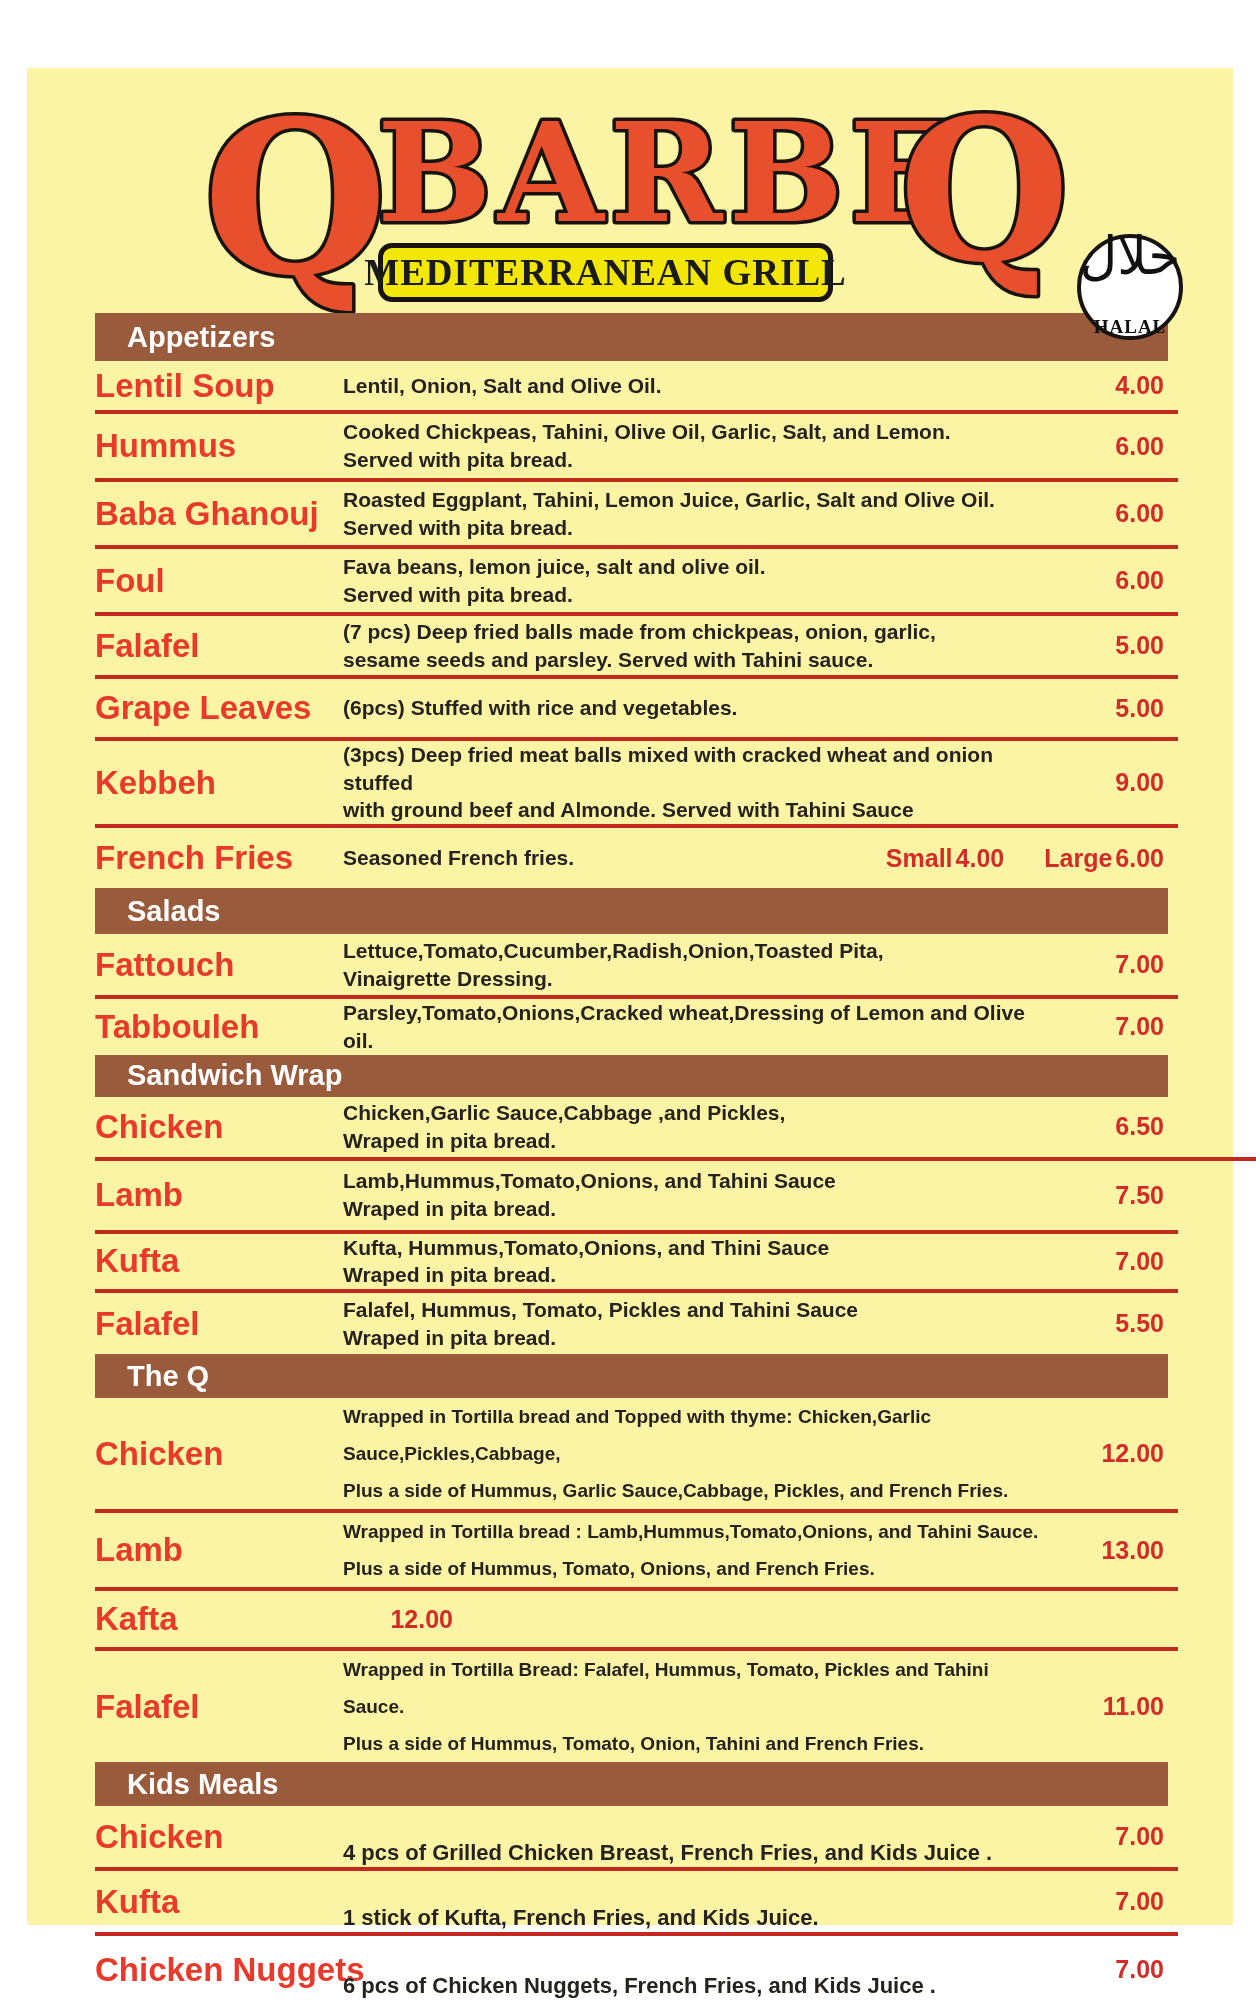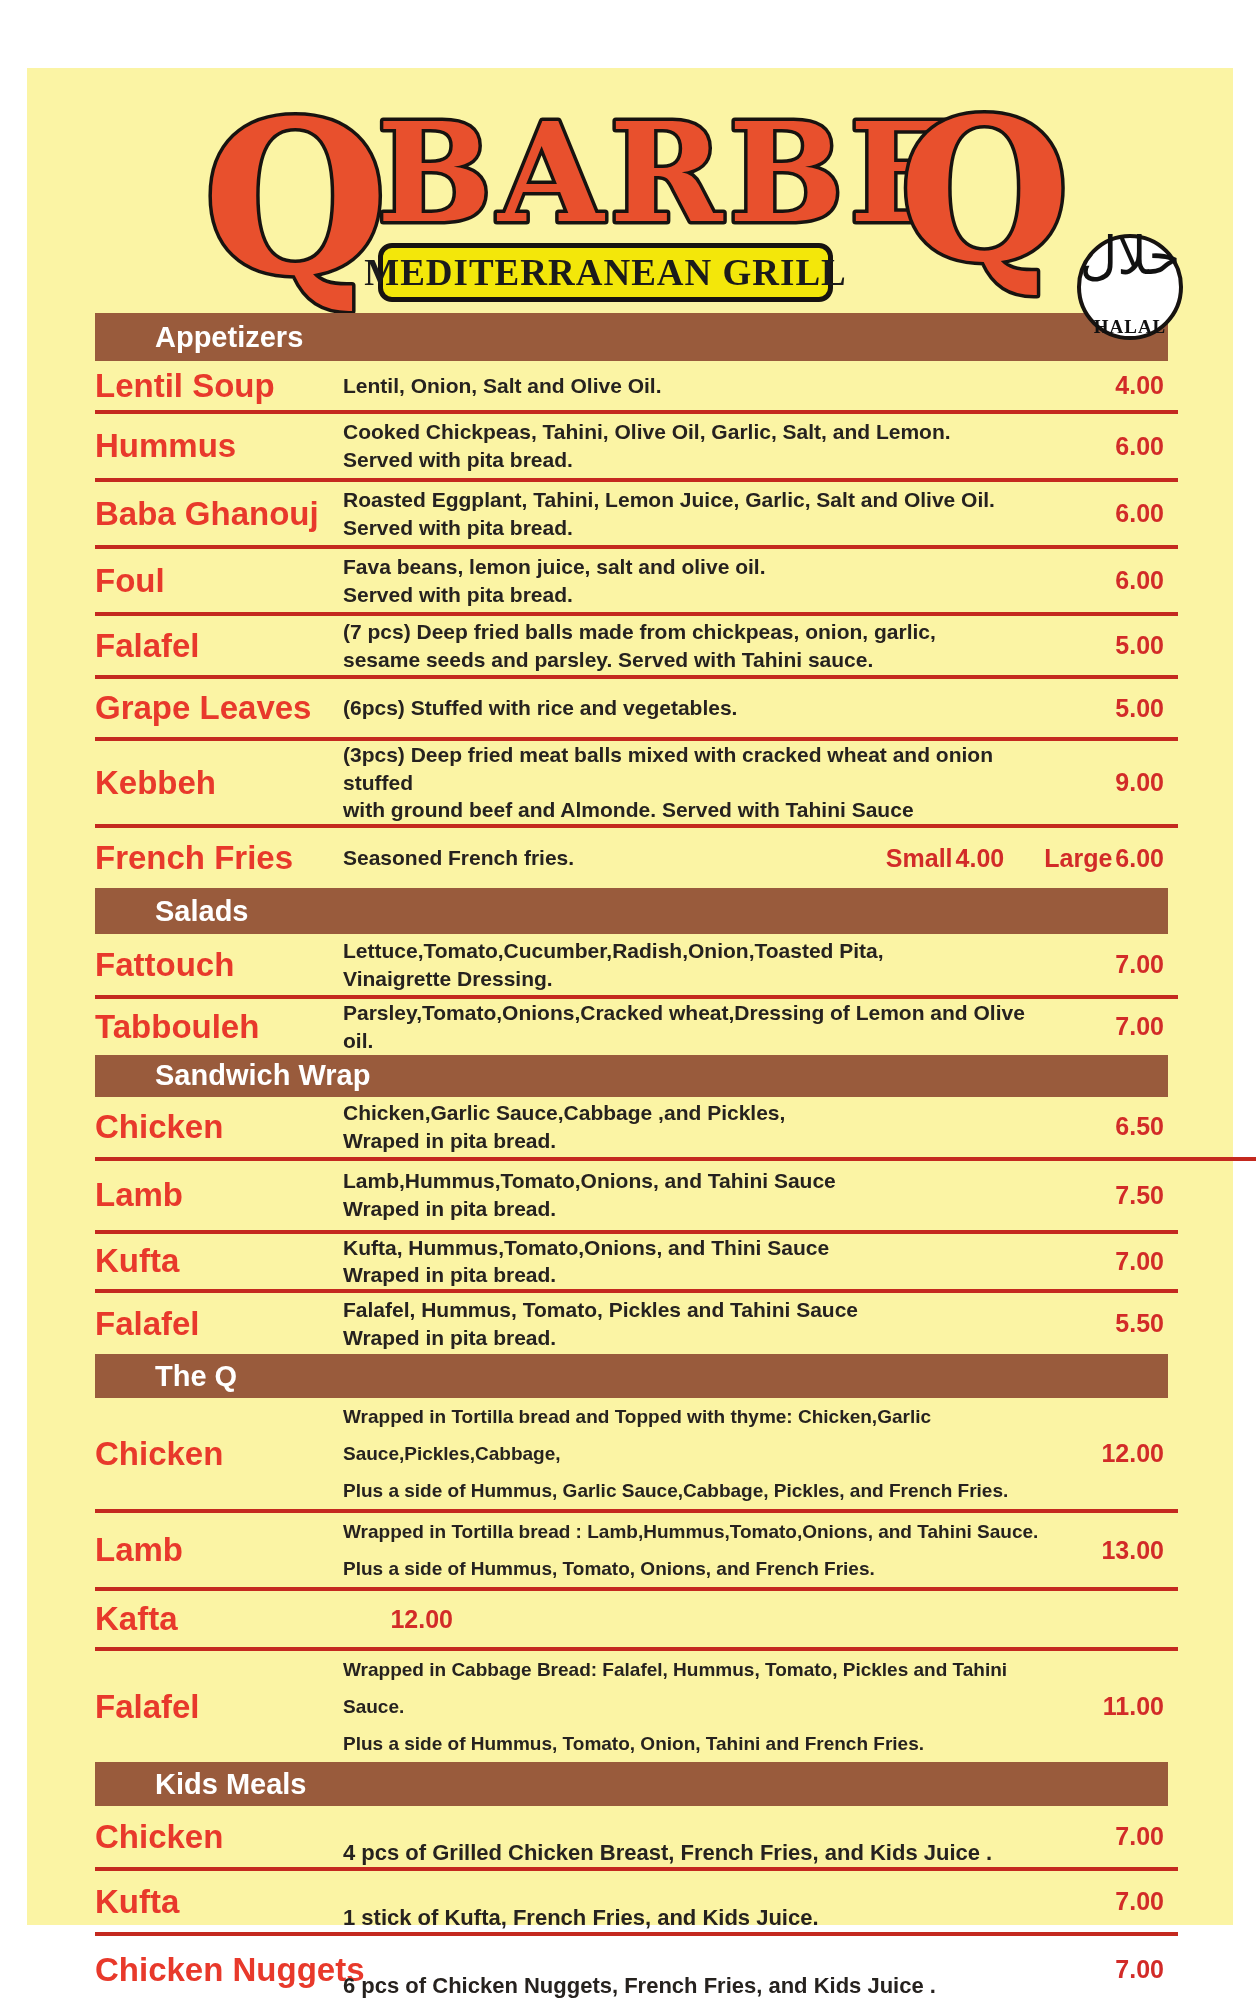--- a/index.html
+++ b/index.html
@@ -77,21 +77,21 @@
   
   .menu {
     position: absolute;
     left: 68px; top: 245px;
     width: 1083px;
   }
   .bar {
     width: 1073px;
     background: #995B3C;
     display: flex; align-items: center;
-    padding-left: 60px;
+    padding-left: 32px;
     box-sizing: border-box;
     color: #ffffff;
     font-size: 29px;
     font-weight: bold;
   }
   .row { display: flex; align-items: center; }
   .item-name {
     flex: none;
     width: 248px;
     font-size: 33px;
@@ -304,21 +304,21 @@
       <div class="divider"></div>
 
       <div class="row" style="min-height:56px">
         <div class="item-name">Kafta</div>
         <div class="item-price">12.00</div>
       </div>
       <div class="divider"></div>
 
       <div class="row" style="min-height:66px">
         <div class="item-name">Falafel</div>
-        <div class="item-desc">Wrapped in Cabbage Bread: Falafel, Hummus, Tomato, Pickles and Tahini Sauce.
+        <div class="item-desc">Wrapped in Tortilla Bread: Falafel, Hummus, Tomato, Pickles and Tahini Sauce.
 Plus a side of Hummus, Tomato, Onion, Tahini and French Fries.</div>
         <div class="item-price">11.00</div>
       </div>
     </div>
 
     <div class="bar" style="height:44px">
       <span>Kids Meals</span>
     </div>
 
     <div class="sec-kids">

